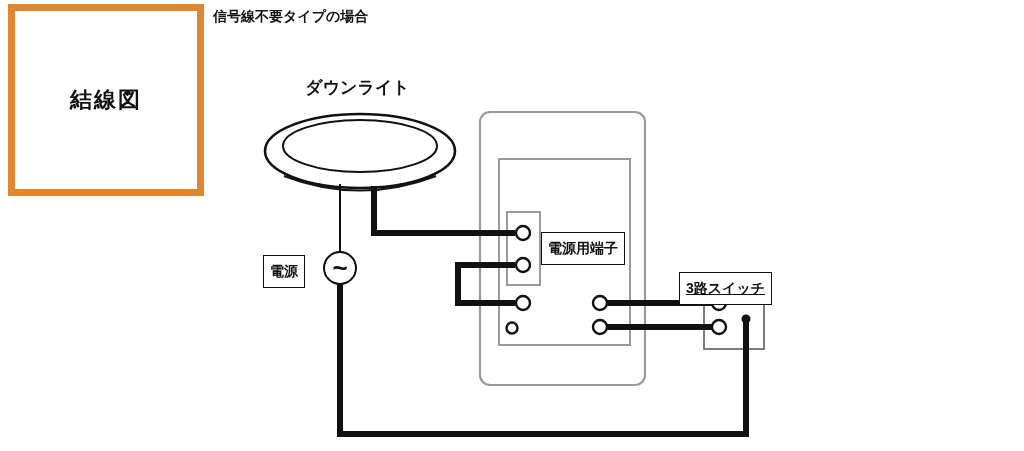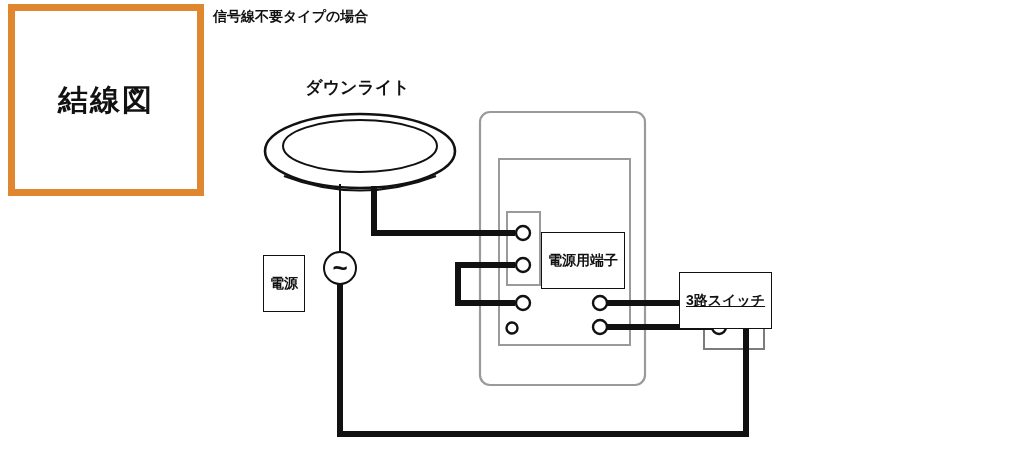--- a/index.html
+++ b/index.html
@@ -7,30 +7,30 @@
     position:relative;width:1024px;height:451px;background:#fff;overflow:hidden;
     font-family:"Liberation Sans","DejaVu Sans",sans-serif;color:#111;
   }
   #diagram-svg{position:absolute;left:0;top:0;width:1024px;height:451px;}
   .abs{position:absolute;}
   .legend-box{
     left:8px;top:4px;width:182px;height:178px;
     border:7px solid #E0862F;background:#fff;
     display:flex;align-items:center;justify-content:center;
   }
-  .legend-text{font-size:30px;font-weight:bold;letter-spacing:2px;}
+  .legend-text{font-size:22px;font-weight:bold;letter-spacing:2px;}
   .note-text{left:213px;top:8px;font-size:14px;font-weight:bold;}
   .fixture-title{
     left:240px;top:55px;width:235px;text-align:center;
     font-size:17px;font-weight:bold;line-height:22px;white-space:pre-line;
   }
   .boxed-label{
     background:#fff;border:1.5px solid #111;
     font-size:14px;font-weight:bold;line-height:19px;
-    padding:18px 6px;white-space:nowrap;
+    padding:6px 6px;white-space:nowrap;
   }
   .power-label{left:263px;top:255px;}
   .power-terminal-label{left:541px;top:232px;}
   .switch-label{left:679px;top:272px;text-decoration:underline;}
   .dimmer-label{
     left:478px;top:393px;width:170px;text-align:center;
     font-size:17px;font-weight:bold;
   }
   .ac-symbol{
     left:324px;top:252px;width:32px;height:32px;

